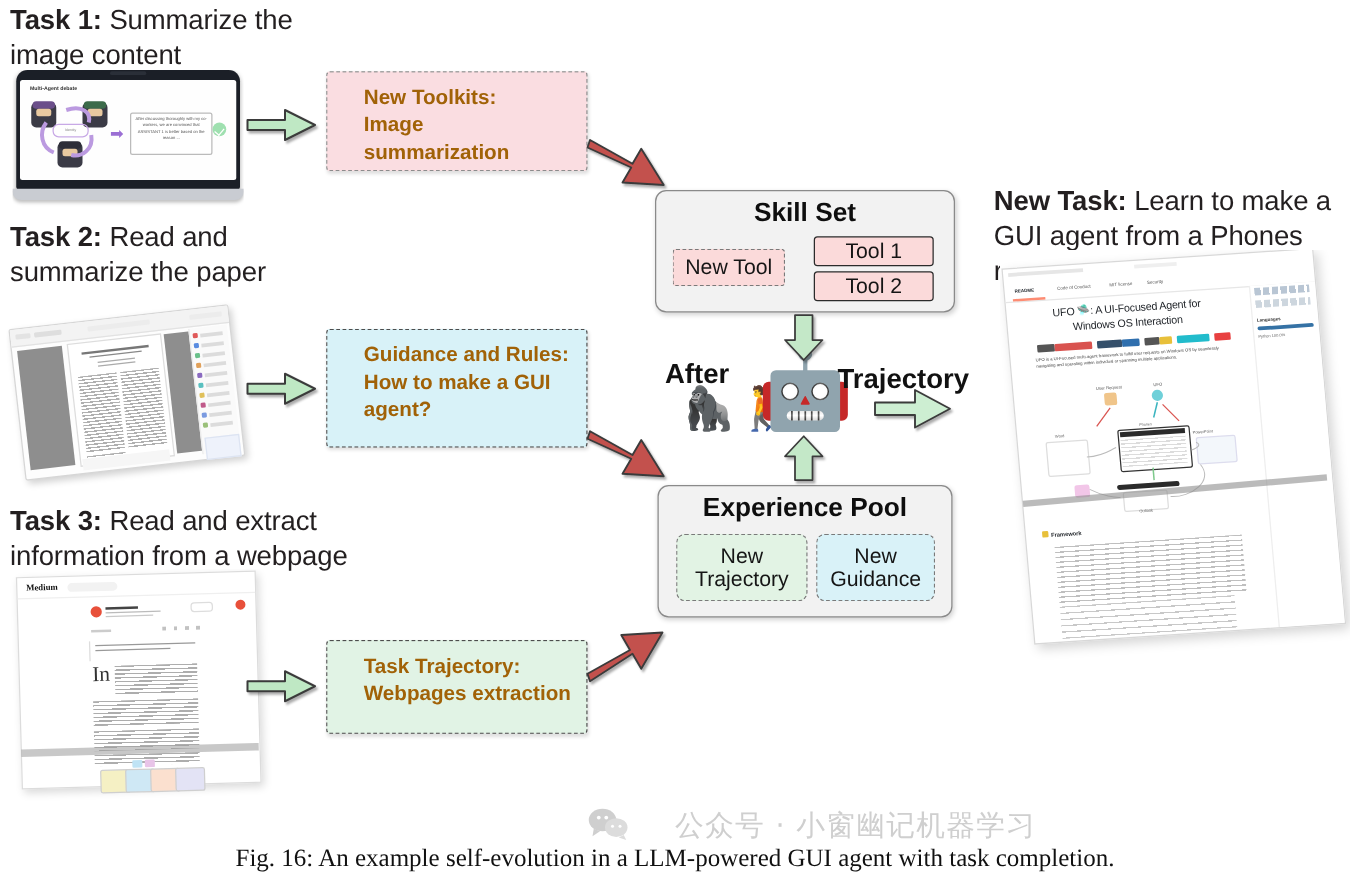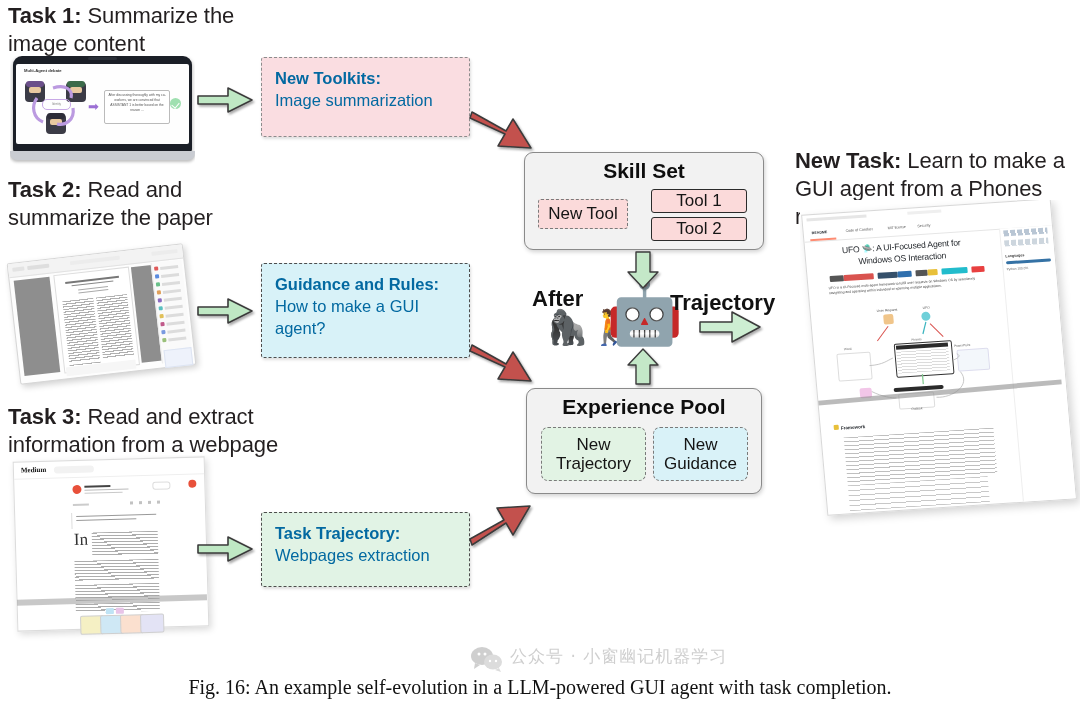--- a/index.html
+++ b/index.html
@@ -83,25 +83,25 @@
   .gh-underline{position:absolute;top:10px;height:1.6px;background:#fd8c73;}
   .gh-title{position:absolute;text-align:center;font-size:8.6px;color:#1f2328;line-height:1.38;letter-spacing:-0.2px;}
   .badge{position:absolute;height:5.5px;border-radius:1px;}
   .gh-para{position:absolute;font-size:3.4px;color:#444;line-height:1.6;}
   .gh-side{position:absolute;right:0;top:26px;width:52px;bottom:0;border-left:1px solid #eee;background:#fff;}
   .gh-h{position:absolute;font-size:4.6px;font-weight:700;color:#1f2328;}
   .node{position:absolute;border-radius:2px;}
 
   
   .pbox{
-    position:absolute;border-radius:3px;padding:10px 12px 11px 13px;box-sizing:border-box;
-    font-size:16.5px;line-height:1.32;color:#0369a1;box-shadow:1px 2px 3px rgba(0,0,0,.13);
+    position:absolute;border-radius:3px;padding:10px 12px 11px 29px;box-sizing:border-box;
+    font-size:16.5px;line-height:1.32;color:#a16207;box-shadow:1px 2px 3px rgba(0,0,0,.13);
   }
   .pbox .hd{font-weight:700;display:block;}
-  .pbox .bd{display:block;}
+  .pbox .bd{display:block;font-weight:bold;}
 
   
   .container{
     position:absolute;background:#f2f2f2;border:1.4px solid #8a8a8a;border-radius:9px;
     box-shadow:1px 2px 4px rgba(0,0,0,.18);
   }
   .container-title{
     position:absolute;left:0;width:100%;text-align:center;font-weight:700;font-size:21px;color:#0e0e0e;
   }
   .chip{
@@ -116,22 +116,23 @@
   
   .svg-layer{position:absolute;left:0;top:0;width:1080px;height:706px;pointer-events:none;}
 
   
   .evolve-txt{position:absolute;font-weight:700;font-size:22px;color:#111;}
   .completion-txt{position:absolute;font-weight:700;font-size:22px;color:#111;}
   .emoji{position:absolute;line-height:1;}
 
   
   .watermark{
-    position:absolute;color:#cfcfcf;font-size:17px;letter-spacing:1px;white-space:nowrap;
+    position:absolute;color:#cfcfcf;font-size:23px;letter-spacing:1px;white-space:nowrap;
     font-family:"DejaVu Sans",sans-serif;
+    margin-left:30px;
   }
   .wechat-ic{position:absolute;}
   .caption{
     position:absolute;width:100%;text-align:center;font-family:"Liberation Serif","DejaVu Serif",serif;
     font-size:20px;color:#111;
   }
 </style>
 </head>
 <body>
 

